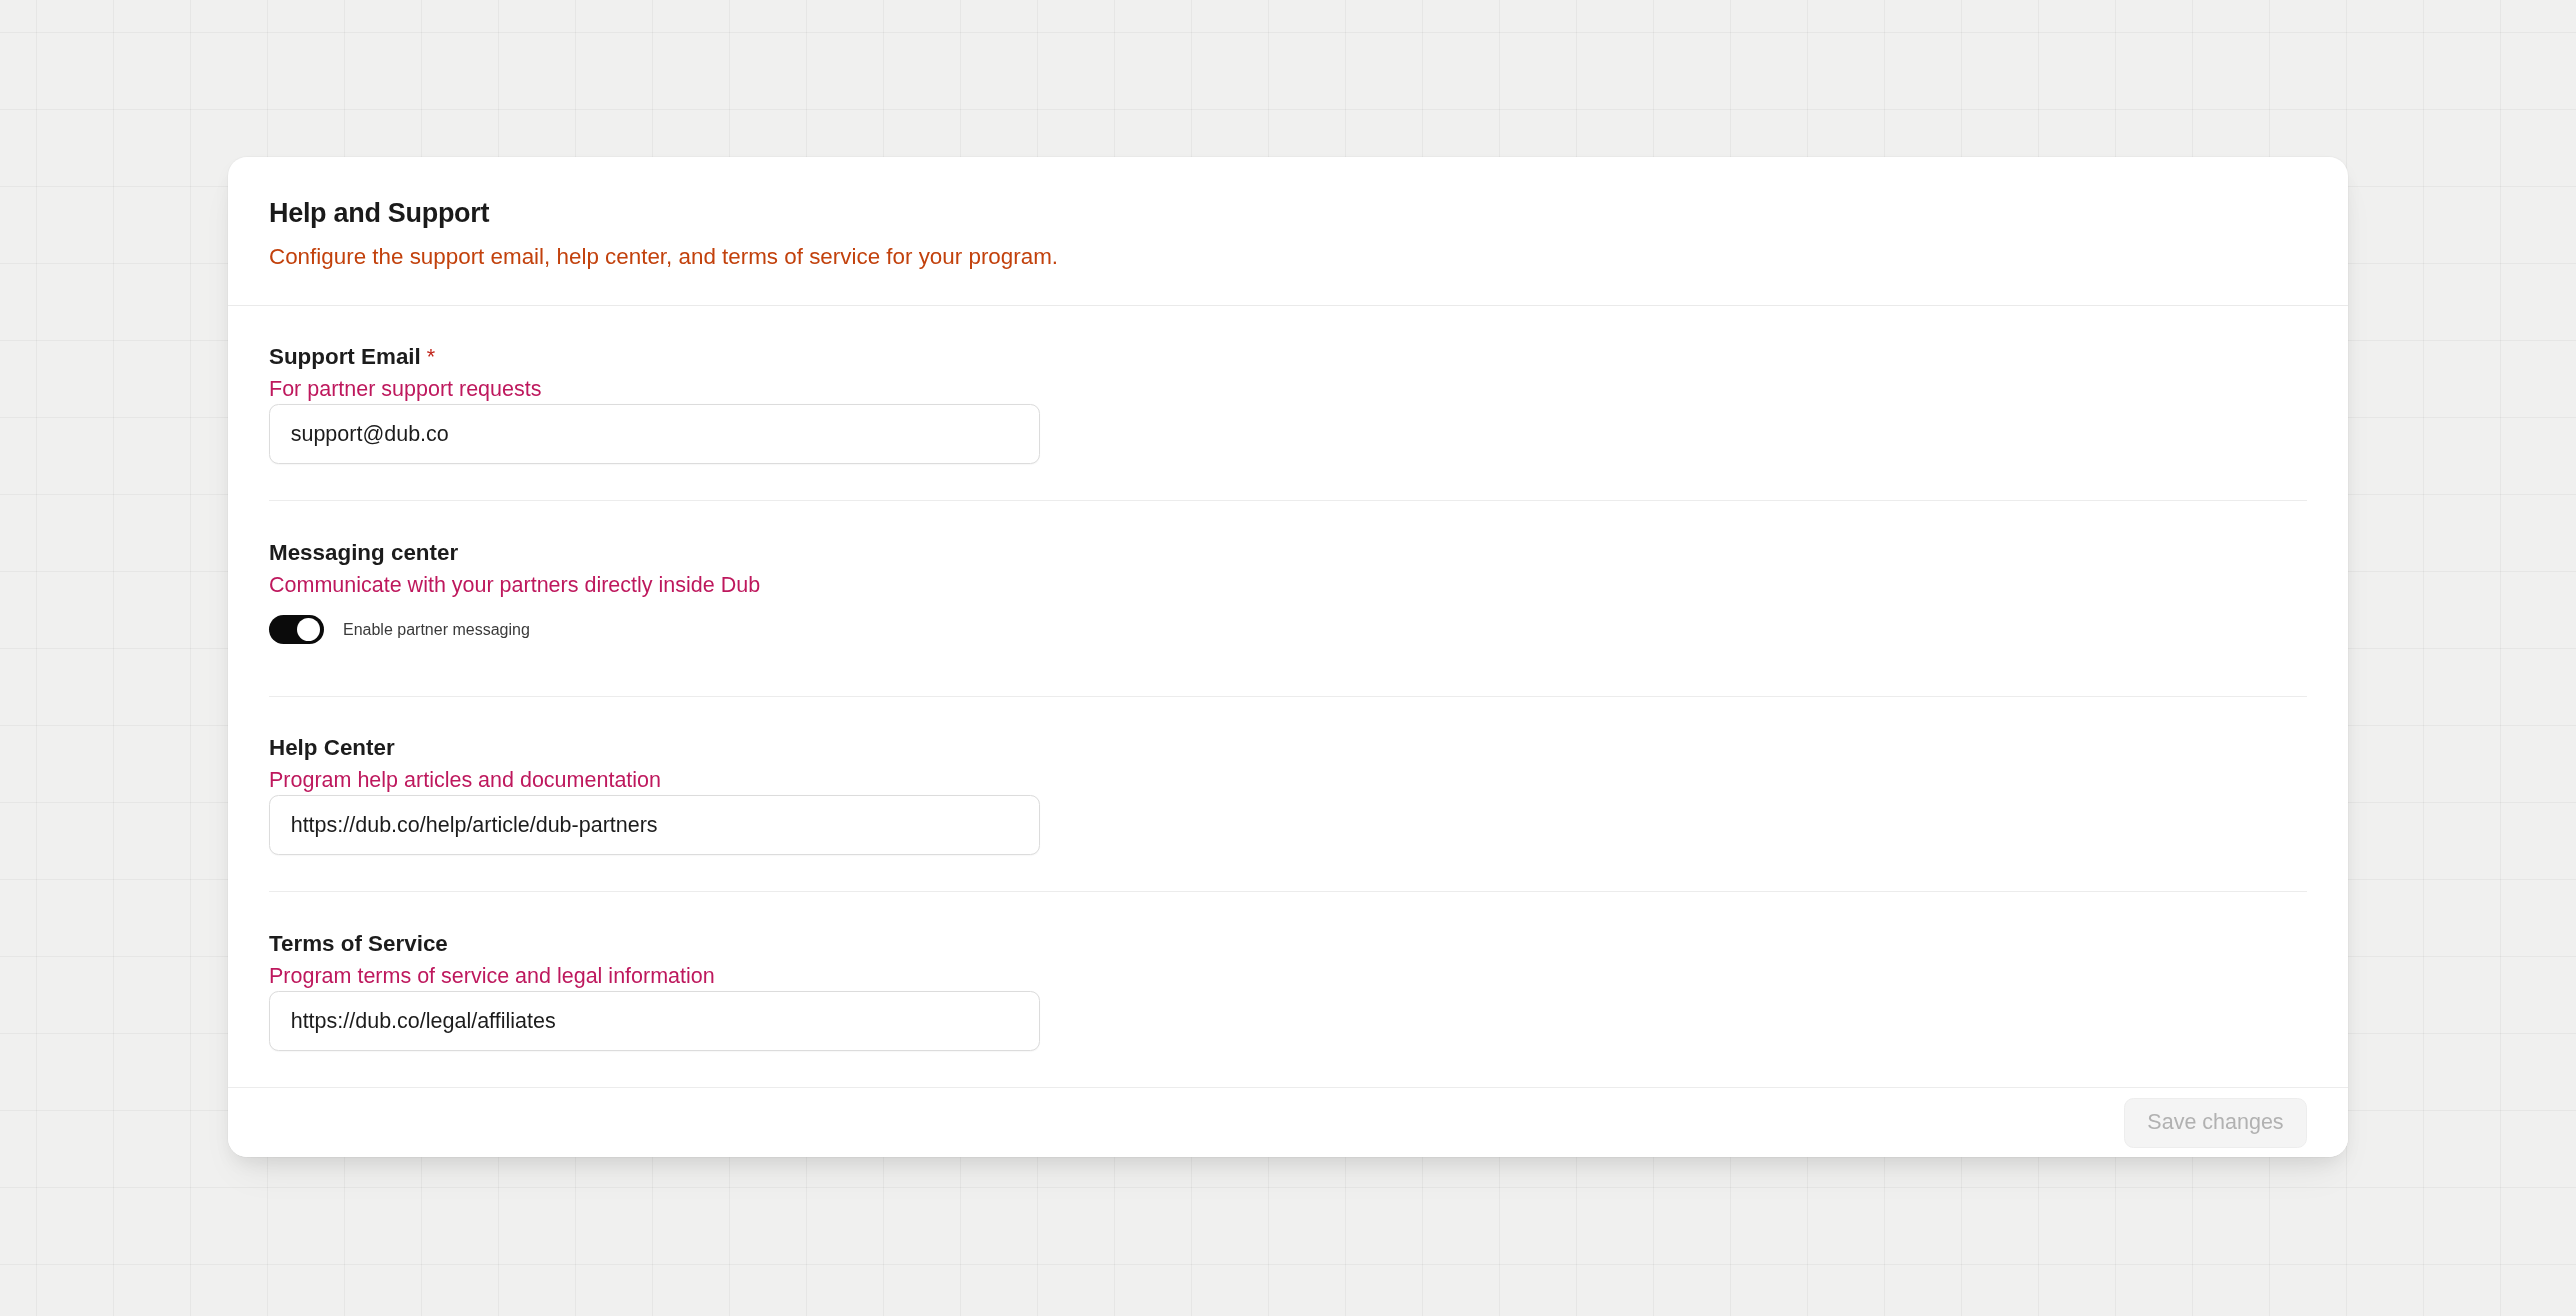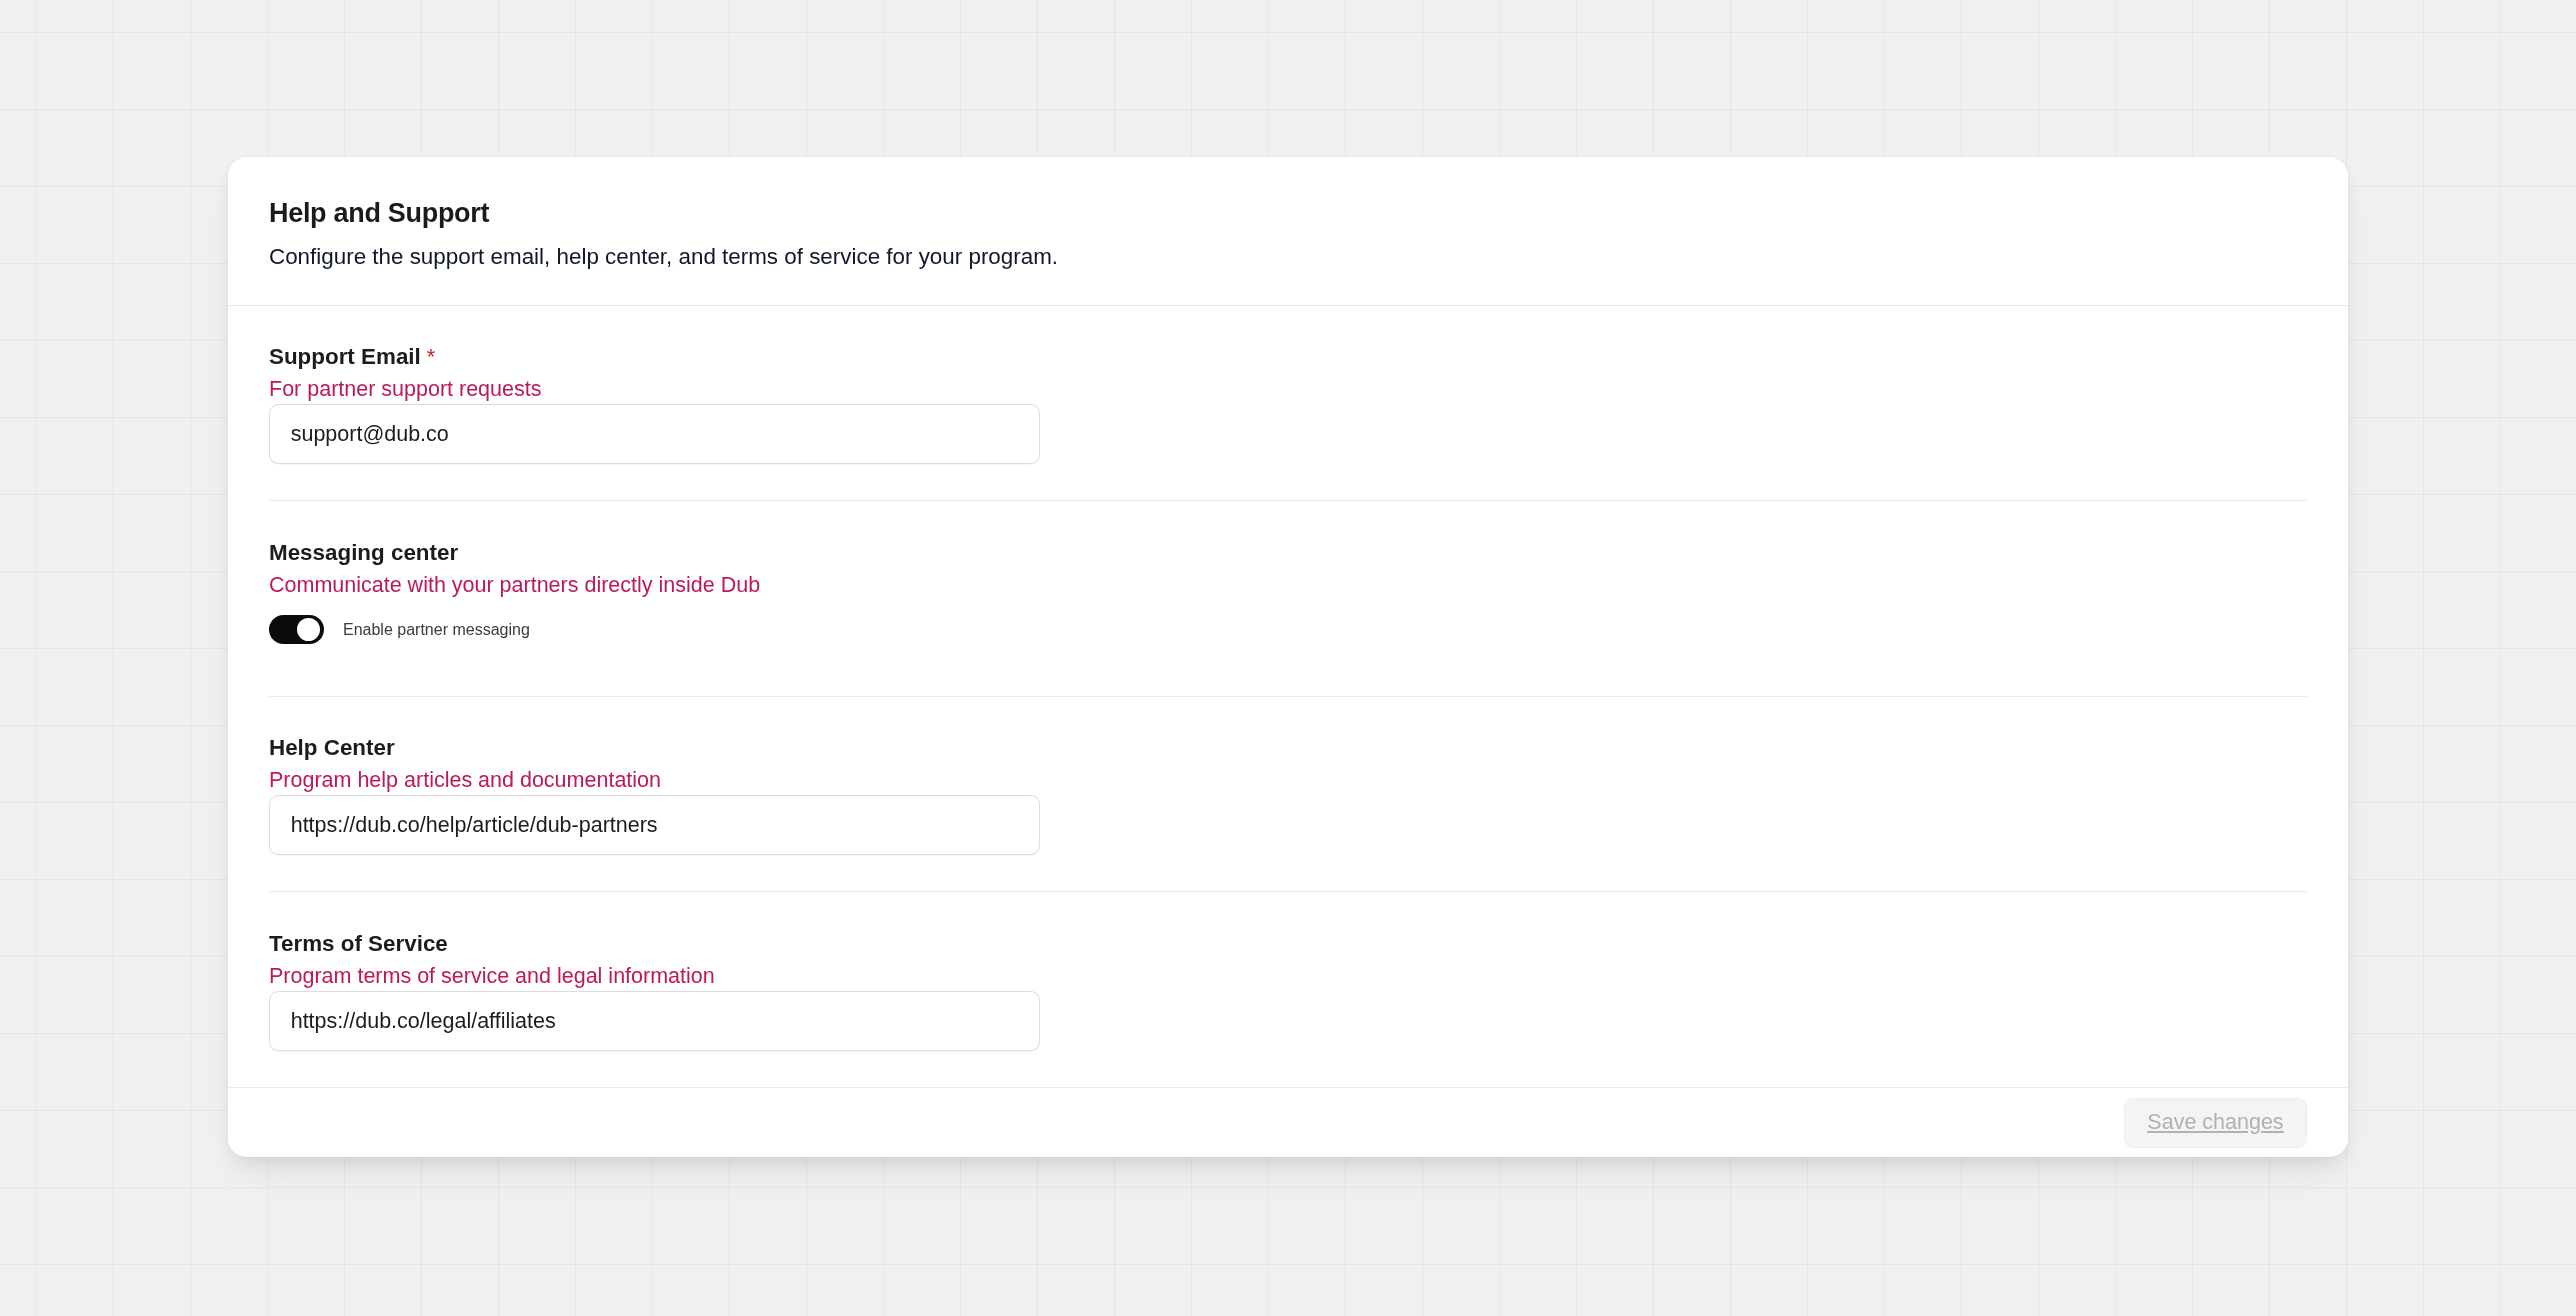--- a/index.html
+++ b/index.html
@@ -51,21 +51,21 @@
     font-weight: bold;
     color: #1a1a1a;
     letter-spacing: -0.3px;
     line-height: 1.2;
   }
 
   .card-subtitle {
     margin-top: 13px;
     font-size: 22.4px;
     font-weight: normal;
-    color: #0f172a;
+    color: #c2410c;
     line-height: 1.3;
   }
 
   
   .card-body {
     flex: 1;
     padding: 0 41px;
   }
 
   .setting-row {
@@ -184,21 +184,20 @@
     font-size: 21.5px;
     color: #b1b1b1;
     background: #f4f4f4;
     border: 0.9px solid #ededed;
     border-radius: 9.5px;
     height: 50px;
     padding: 0 22.4px;
     cursor: not-allowed;
     line-height: 1;
     white-space: nowrap;
-    text-decoration: underline;
   }
 </style>
 </head>
 <body>
 
 <div class="card">
 
   <div class="card-header">
     <div class="card-title">Help and Support</div>
     <div class="card-subtitle">Configure the support email, help center, and terms of service for your program.</div>

